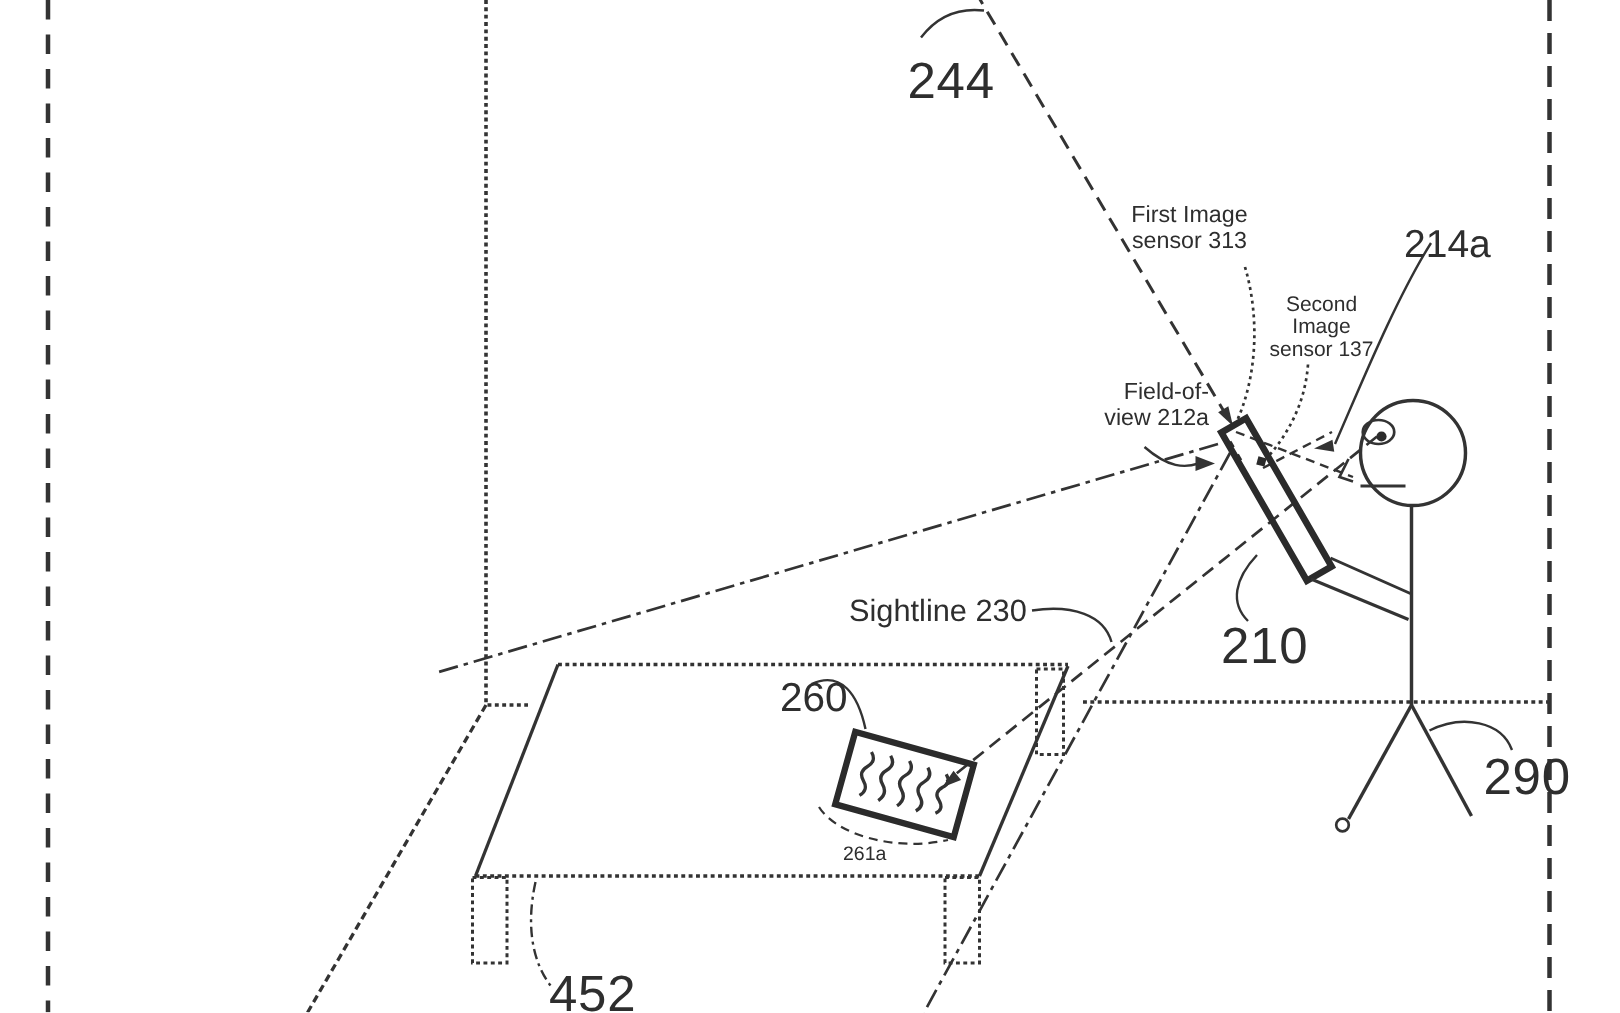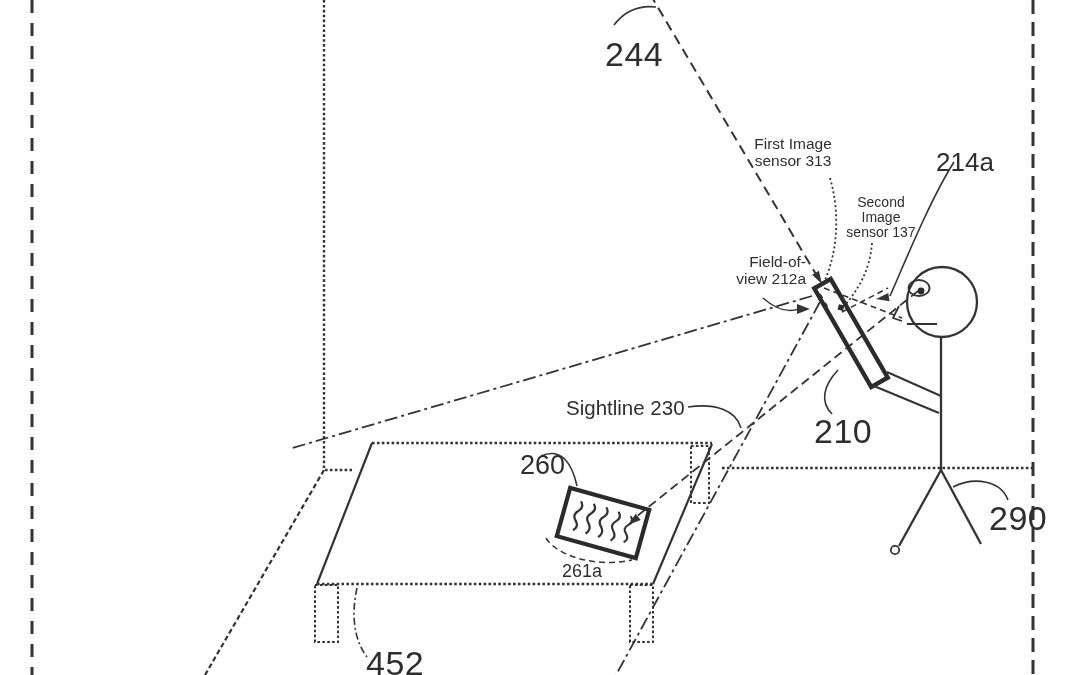--- a/index.html
+++ b/index.html
@@ -116,16 +116,16 @@
   <div class="lbl small center" style="left:710px; top:254px; width:96px;text-align:right;">
     <div>Field-of-</div>
     <div>view 212a</div>
   </div>
 
   <div class="lbl" style="left:566px; top:397px; font-size:20.5px;">Sightline 230</div>
 
   <div class="lbl num" style="left:814px; top:413px;">210</div>
   <div class="lbl num" style="left:989px; top:500px;">290</div>
   <div class="lbl" style="left:501px; top:451px; font-size:27px;margin-left:19px;">260</div>
-  <div class="lbl" style="left:562px; top:562px; font-size:18px;">261a</div>
+  <div class="lbl" style="left:562px; top:562px; font-size:13px;">261a</div>
   <div class="lbl num" style="left:366px; top:645px;">452</div>
 
 </div>
 
 </body></html>

